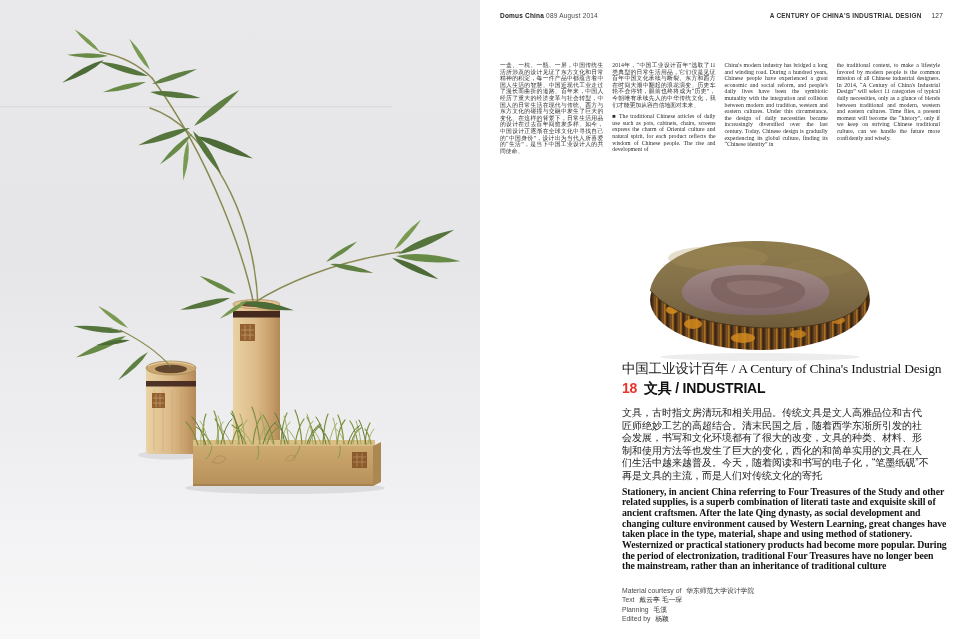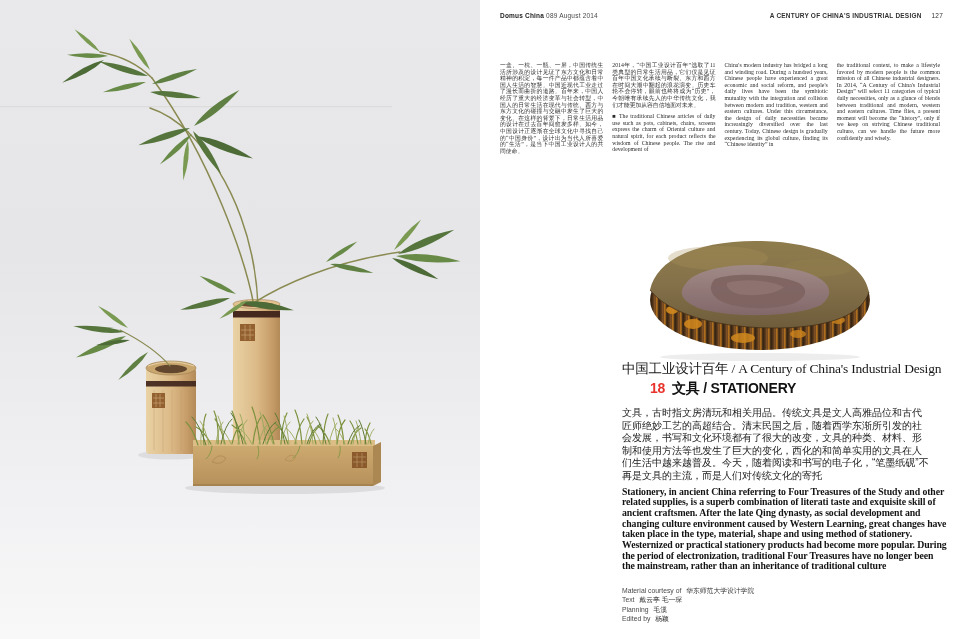--- a/index.html
+++ b/index.html
@@ -24,21 +24,21 @@
   .col p + p{margin-top:5px;}
 
   
   .inkstone{position:absolute;left:163px;top:230px;}
 
   
   .feature{position:absolute;left:142px;right:13px;top:360px;}
   .f-title{font-family:"Liberation Serif","DejaVu Serif",serif;font-size:13.5px;
            letter-spacing:-0.2px;color:#161616;margin:0;font-weight:normal;white-space:nowrap;}
   .f-sub{margin:2px 0 0 0;font-size:14px;font-weight:bold;color:#111;letter-spacing:-0.2px;}
-  .f-sub .num{color:var(--accent,#e8332a);margin-right:3px;margin-left:28px;}
+  .f-sub .num{color:var(--accent,#e8332a);margin-right:3px;}
   .intro-zh{margin:9px 16px 0 0;font-size:10px;line-height:12.6px;color:#222;}
   .intro-en{margin:4px 0 0 0;font-family:"Liberation Serif","DejaVu Serif",serif;
             font-weight:bold;font-size:9.8px;line-height:10.7px;color:#141414;letter-spacing:-0.1px;}
   .credits{margin-top:14px;font-size:6.8px;line-height:9.3px;color:#3a3a3a;}
   .credits .lbl{color:#4a4a4a;margin-right:3px;}
   .credits .val{color:#333;}
 </style>
 </head>
 <body style="--accent: #e8332a;">
 
@@ -240,21 +240,21 @@
       <path d="M44,52 C59,34 117,30 159,41 C186,49 194,62 178,75 C151,88 84,88 55,78 C37,70 35,62 44,52 Z" fill="url(#basinGrad)"></path>
       <path d="M72,49 C92,42 134,44 156,53 C166,59 164,68 149,74 C126,81 91,79 76,70 C66,63 66,55 72,49 Z" fill="#7d6361" opacity="0.9"></path>
       <path d="M84,53 C100,48 126,50 141,57 C134,64 110,67 95,64 C86,61 83,57 84,53 Z" fill="#8d7270"></path>
       <path d="M7,60 C34,94 109,101 156,97 C193,94 220,82 226,62" stroke="#3f2a14" stroke-width="1" fill="none" opacity="0.7"></path>
     </svg>
 
     <div class="feature">
       <h1 class="f-title">中国工业设计百年 / A Century of China's Industrial Design</h1>
       <h2 class="f-sub">
         <span class="num">18</span>
-        <span>文具 / STATIONERY</span>
+        <span>文具 / INDUSTRIAL</span>
       </h2>
       <p class="intro-zh">文具，古时指文房清玩和相关用品。传统文具是文人高雅品位和古代匠师绝妙工艺的高超结合。清末民国之后，随着西学东渐所引发的社会发展，书写和文化环境都有了很大的改变，文具的种类、材料、形制和使用方法等也发生了巨大的变化，西化的和简单实用的文具在人们生活中越来越普及。今天，随着阅读和书写的电子化，“笔墨纸砚”不再是文具的主流，而是人们对传统文化的寄托</p>
       <p class="intro-en">Stationery, in ancient China referring to Four Treasures of the Study and other related supplies, is a superb combination of literati taste and exquisite skill of ancient craftsmen. After the late Qing dynasty, as social development and changing culture environment caused by Western Learning, great changes have taken place in the type, material, shape and using method of stationery. Westernized or practical stationery products had become more popular. During the period of electronization, traditional Four Treasures have no longer been the mainstream, rather than an inheritance of traditional culture</p>
       <div class="credits">
         <div>
           <span class="lbl">Material courtesy of</span>
           <span class="val">华东师范大学设计学院</span>
         </div>
         <div>
           <span class="lbl">Text</span>

